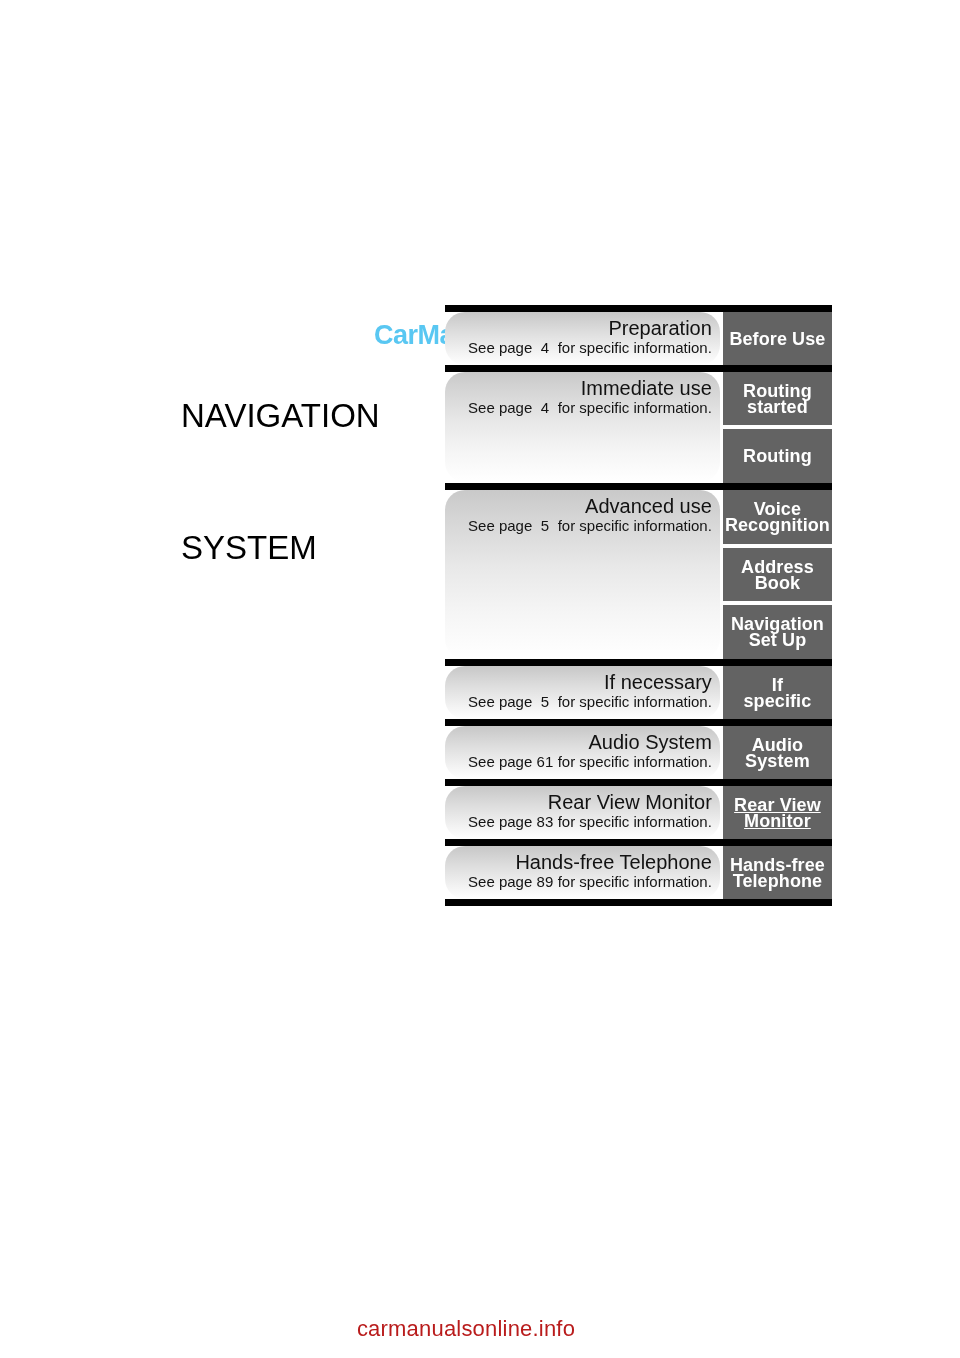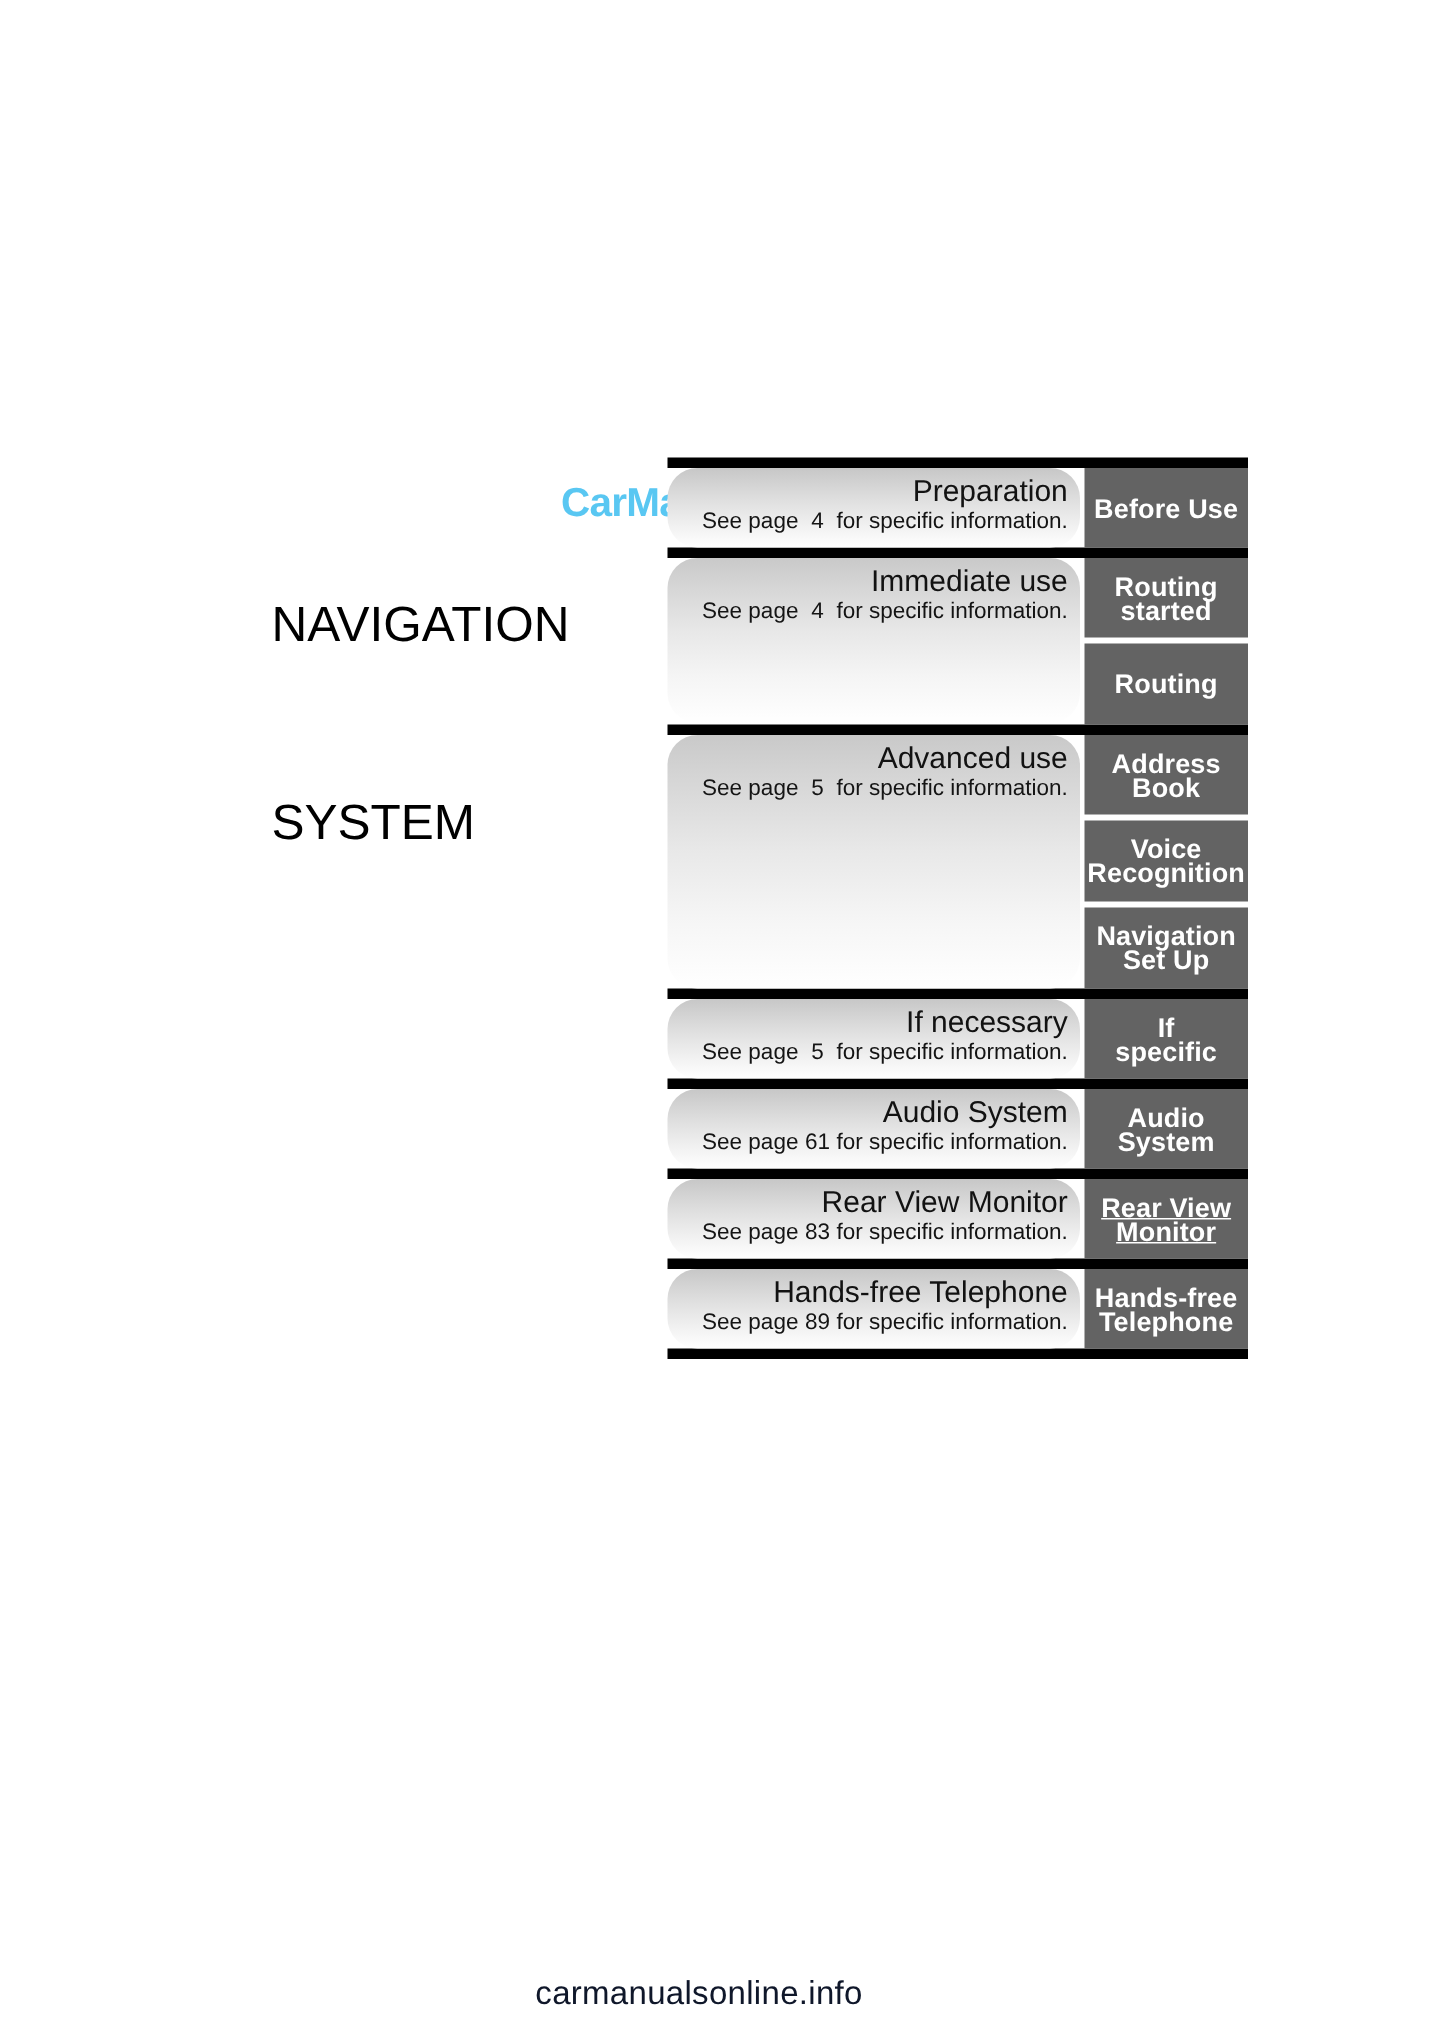--- a/index.html
+++ b/index.html
@@ -43,21 +43,21 @@
     white-space: nowrap;
     pointer-events: none;
   }
   #watermark-bottom {
     position: absolute;
     left: 0;
     right: 16px;
     bottom: 16px;
     text-align: center;
     font-size: 22px;
-    color: #0f172a;
+    color: #b91c1c;
     letter-spacing: 0.2px;
     white-space: nowrap;
     padding-right: 12px;
   }
 
   
   #contents-table {
     position: absolute;
     left: 445px;
     top: 305px;
@@ -200,34 +200,34 @@
       </div>
     </div>
     <div class="group-rule"></div>
     <div class="group">
       <div class="group-body">
         <div class="section-panel" style="height: 169px;">
           <div class="section-heading">Advanced use</div>
           <div class="section-subline"><span>See page</span> <span class="pagenum">5</span> <span>for specific information.</span></div>
         </div>
         <div class="tab-column">
+          <div class="tab" style="height: 54px;">
+            <div>
+              <span>Voice</span>
+              <span>Recognition</span>
+            </div>
+          </div>
           <div class="tab" style="height: 53px;">
             <div>
               <span>Address</span>
               <span>Book</span>
             </div>
           </div>
           <div class="tab" style="height: 54px;">
             <div>
-              <span>Voice</span>
-              <span>Recognition</span>
-            </div>
-          </div>
-          <div class="tab" style="height: 54px;">
-            <div>
               <span>Navigation</span>
               <span>Set Up</span>
             </div>
           </div>
         </div>
       </div>
     </div>
     <div class="group-rule"></div>
     <div class="group">
       <div class="group-body">

